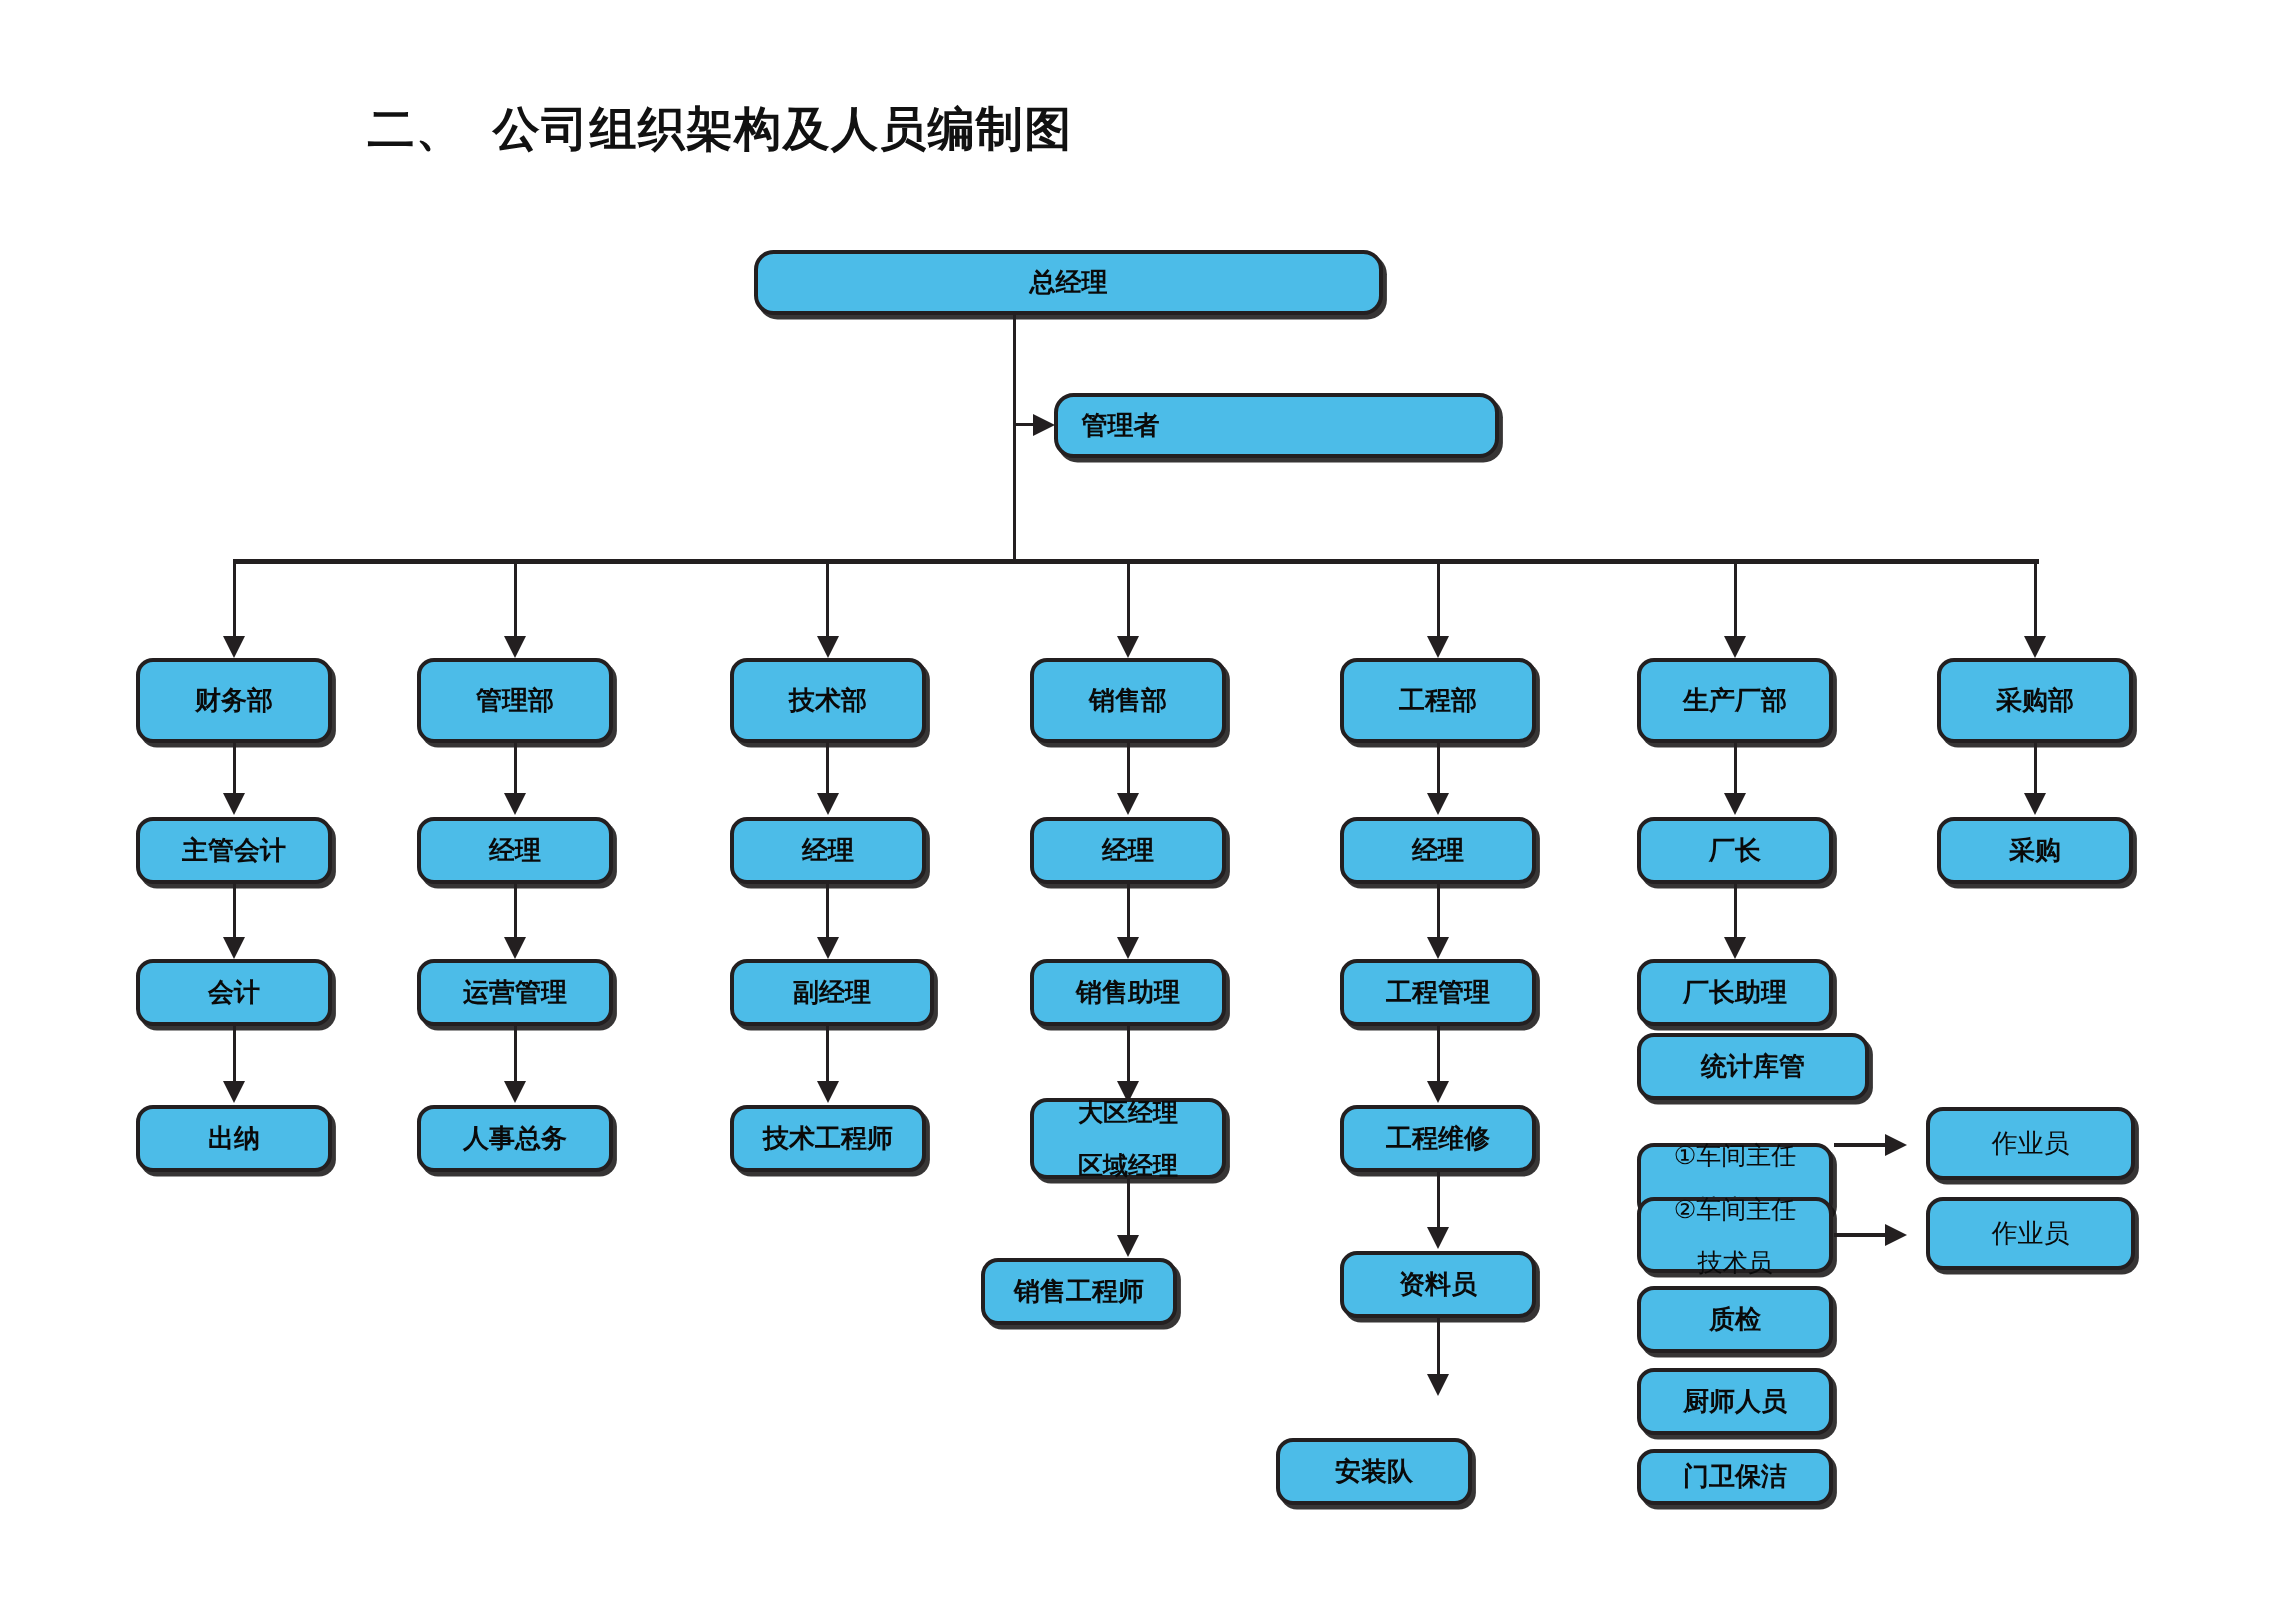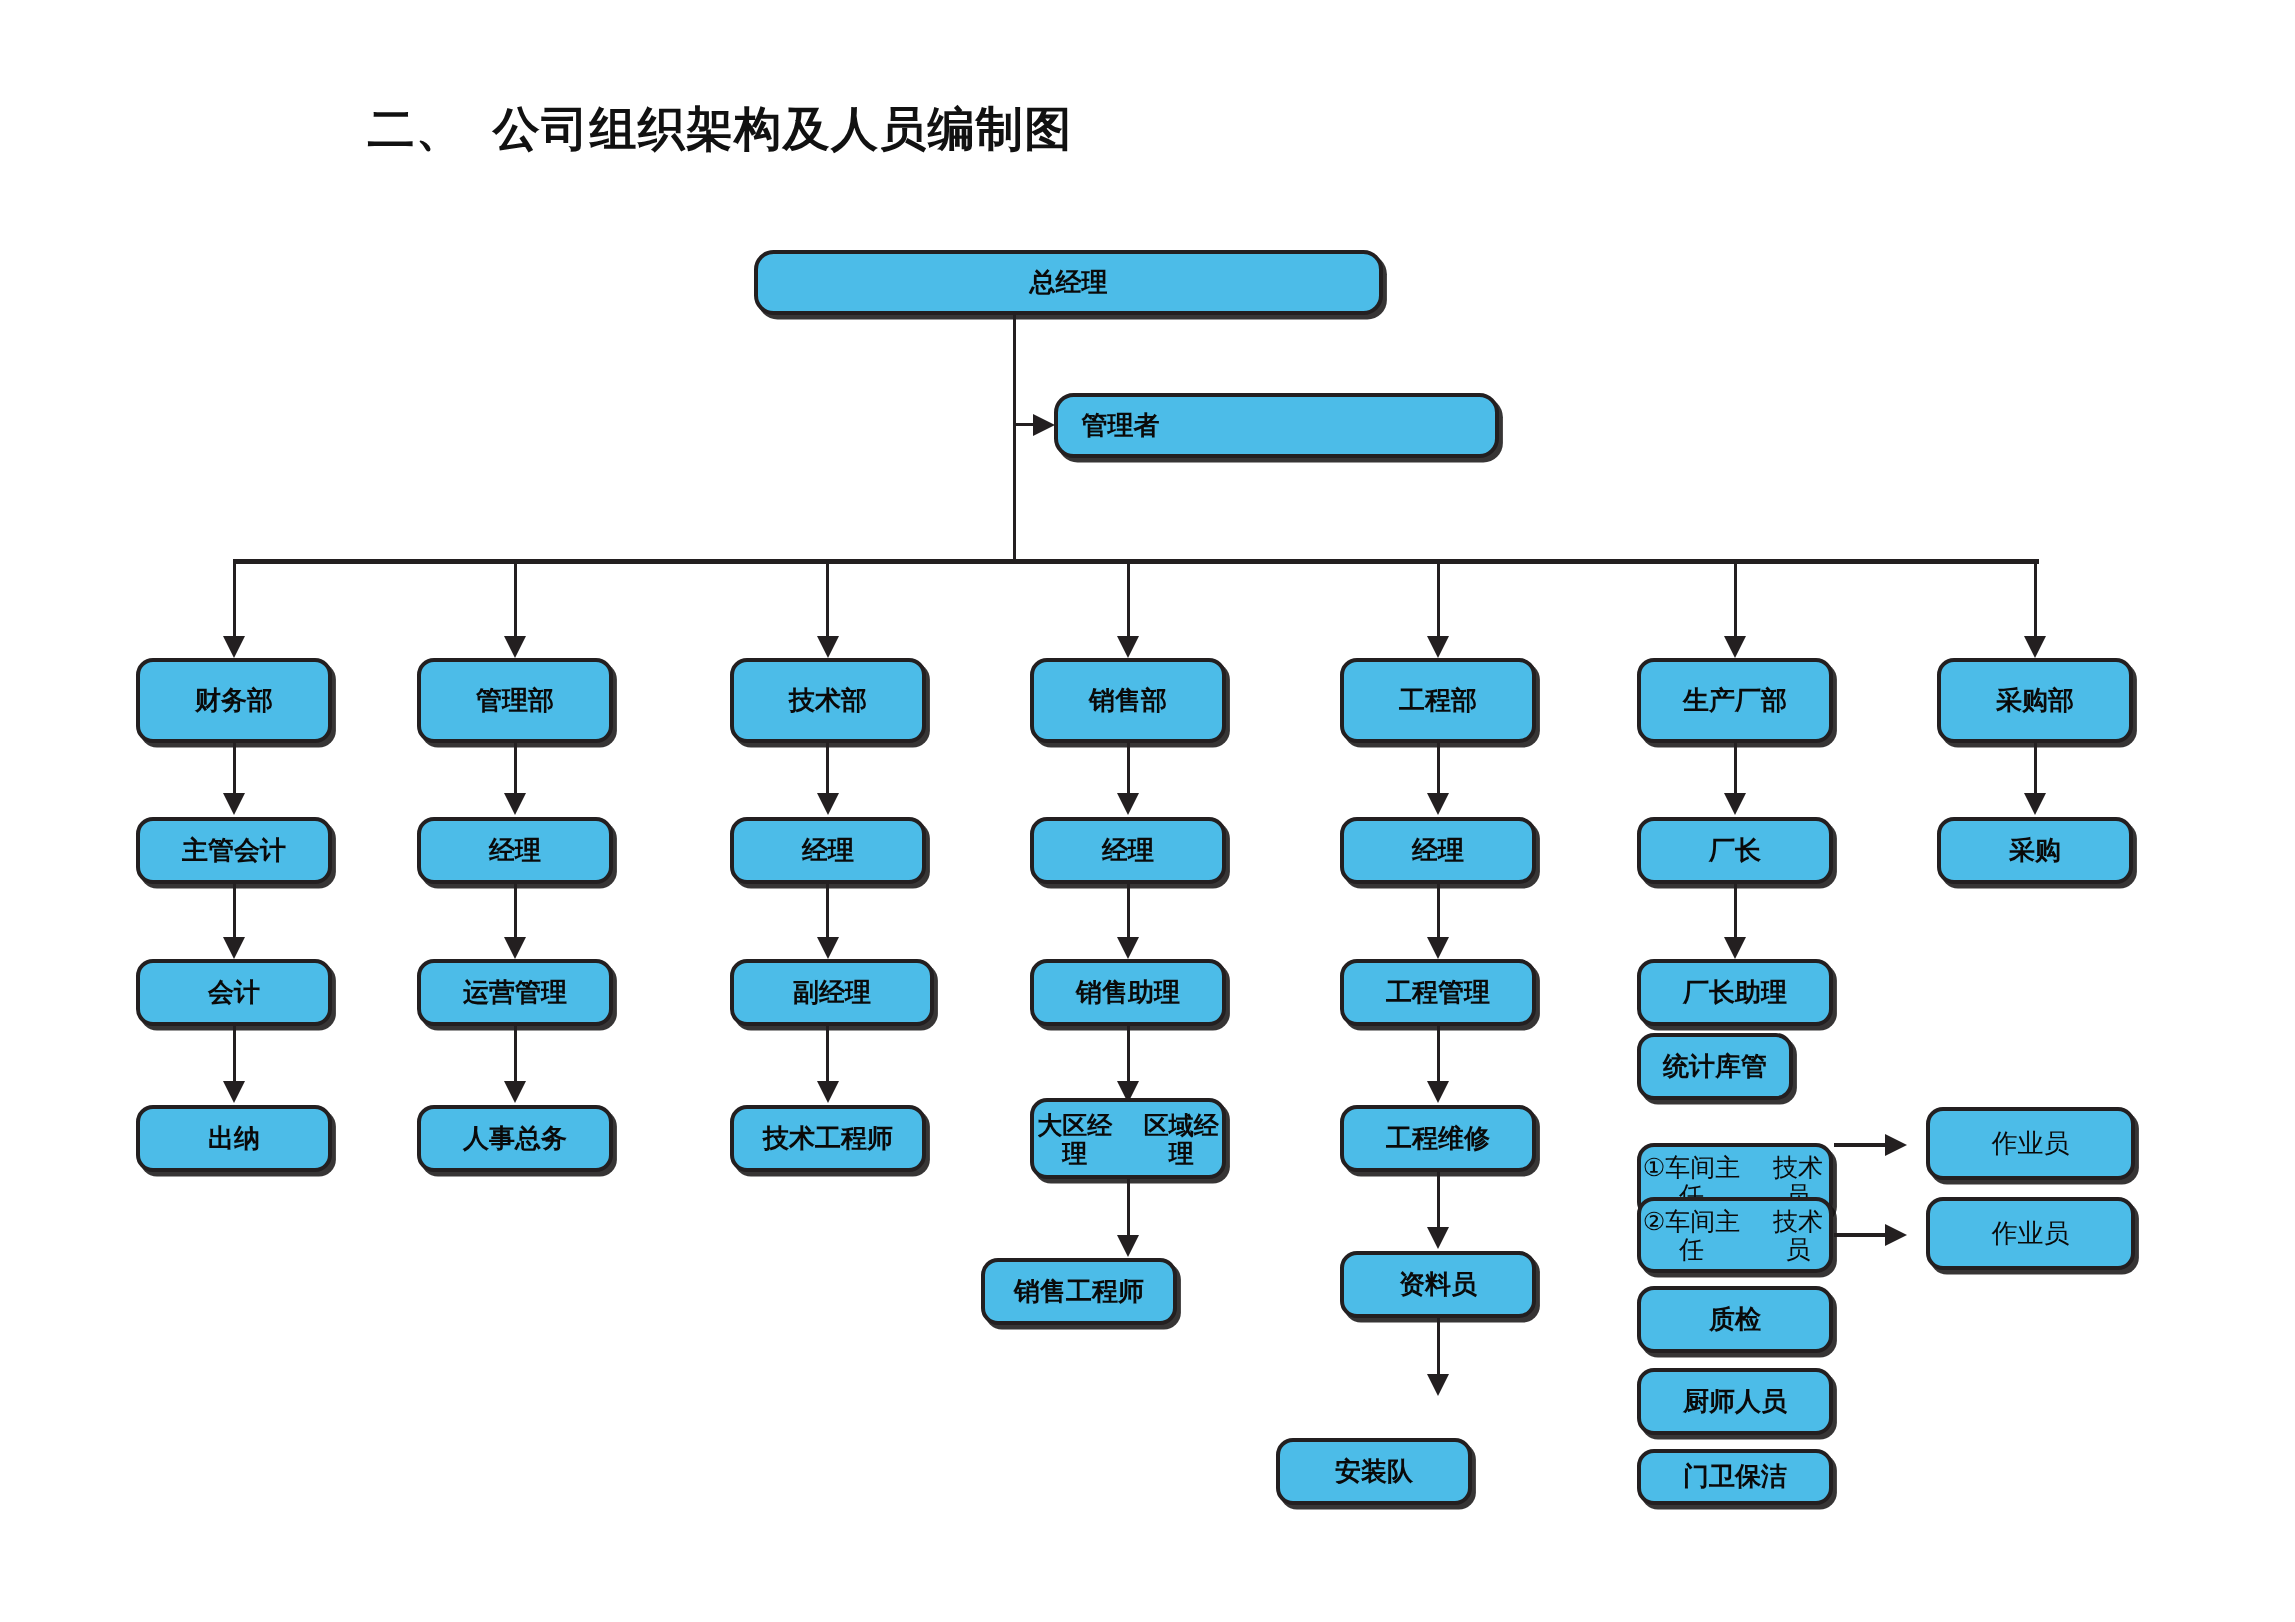--- a/index.html
+++ b/index.html
@@ -24,21 +24,21 @@
     display:flex; align-items:center; justify-content:center;
     color:#0a0a0a;
     font-weight:bold;
     font-size:26px;
     line-height:1.12;
     text-align:center;
     box-shadow:3.9px 4.6px 0 rgba(20,18,18,0.85);
   }
   .node.left{justify-content:flex-start; padding-left:23.6px; text-align:left;}
   .node .l2{display:block;}
-  .node.two{flex-direction:row;gap:25px;}
+  .node.two{flex-direction:column;gap:25px;}
   .node.thin{font-weight:normal;}
 
   
   .vline{position:absolute;background:#231f20;width:3.3px;}
   .hline{position:absolute;background:#231f20;height:3.9px;}
 
   .arrow-d{
     position:absolute;width:0;height:0;
     border-left:11px solid transparent;
     border-right:11px solid transparent;
@@ -178,21 +178,21 @@
   <div class="node" style="left:1030px;top:959px;width:196px;height:67px;">
     <span>销售助理</span>
   </div>
   <div class="node" style="left:1340px;top:959px;width:196px;height:67px;">
     <span>工程管理</span>
   </div>
   <div class="node" style="left:1637px;top:959px;width:196px;height:67px;">
     <span>厂长助理</span>
   </div>
 
-  <div class="node" style="left:1637px;top:1033px;width:156px;height:67px;">
+  <div class="node" style="left:1637px;top:1033px;width:232px;height:67px;">
     <span>统计库管</span>
   </div>
 
   <div class="vline" style="left:233px;top:1025px;height:58px;"></div>
   <div class="arrow-d" style="left:223px;top:1081px;"></div>
   <div class="vline" style="left:514px;top:1025px;height:58px;"></div>
   <div class="arrow-d" style="left:504px;top:1081px;"></div>
   <div class="vline" style="left:826px;top:1025px;height:58px;"></div>
   <div class="arrow-d" style="left:817px;top:1081px;"></div>
   <div class="vline" style="left:1127px;top:1025px;height:58px;"></div>

